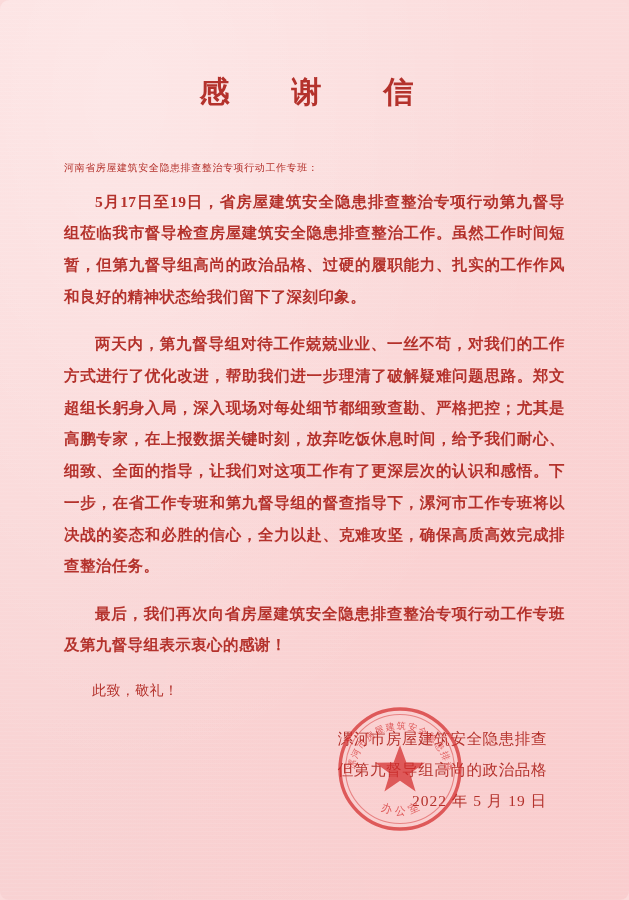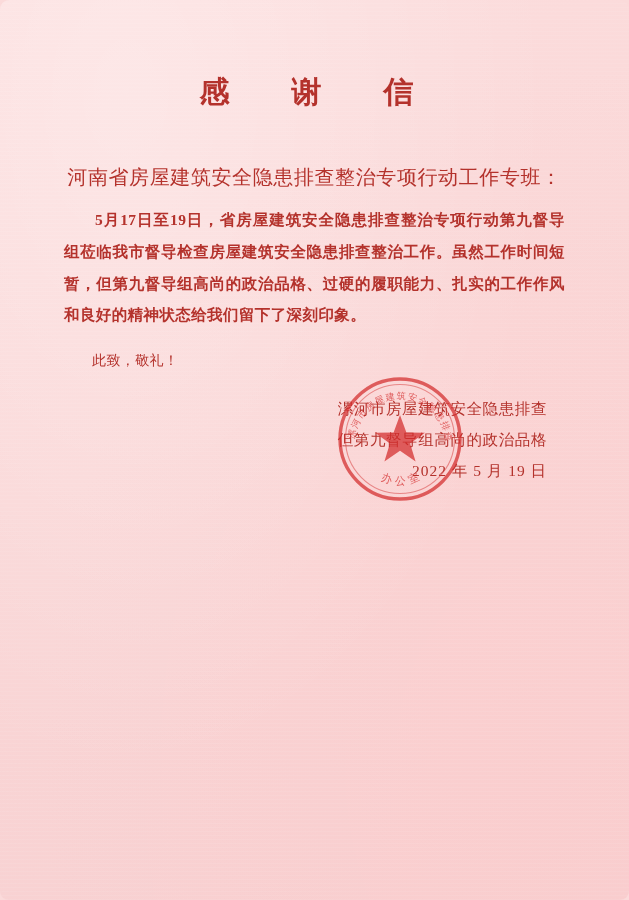--- a/index.html
+++ b/index.html
@@ -44,25 +44,24 @@
     padding-top: 72px;
     text-align: center;
     font-size: 30px;
     font-weight: bold;
     letter-spacing: 16px;
     color: #b4322c;
     font-family: "Liberation Serif", serif;
   }
   .salutation {
     margin-top: 46px;
-    font-size: 20px;
+    font-size: 10px;
     line-height: 1.85;
     letter-spacing: 0.6px;
     color: #b4322c;
-    text-align: center;
   }
   .para {
     margin-top: 8px;
     font-size: 15.5px;
     line-height: 2.05;
     letter-spacing: 0.4px;
     text-indent: 2em;
     text-align: justify;
     text-justify: inter-ideograph;
     color: #b4322c;
@@ -112,21 +111,23 @@
   <div class="texture"></div>
 
   <div class="content">
 
     <h1 class="doc-title">感　谢　信</h1>
 
     <div class="salutation">河南省房屋建筑安全隐患排查整治专项行动工作专班：</div>
 
     <p class="para">5月17日至19日，省房屋建筑安全隐患排查整治专项行动第九督导组莅临我市督导检查房屋建筑安全隐患排查整治工作。虽然工作时间短暂，但第九督导组高尚的政治品格、过硬的履职能力、扎实的工作作风和良好的精神状态给我们留下了深刻印象。</p>
 
+    <p class="para">两天内，第九督导组对待工作兢兢业业、一丝不苟，对我们的工作方式进行了优化改进，帮助我们进一步理清了破解疑难问题思路。郑文超组长躬身入局，深入现场对每处细节都细致查勘、严格把控；尤其是高鹏专家，在上报数据关键时刻，放弃吃饭休息时间，给予我们耐心、细致、全面的指导，让我们对这项工作有了更深层次的认识和感悟。下一步，在省工作专班和第九督导组的督查指导下，漯河市工作专班将以决战的姿态和必胜的信心，全力以赴、克难攻坚，确保高质高效完成排查整治任务。</p>
 
+    <p class="para">最后，我们再次向省房屋建筑安全隐患排查整治专项行动工作专班及第九督导组表示衷心的感谢！</p>
 
     <div class="closing">此致，敬礼！</div>
 
     <div class="signature-block">
 
       <div class="seal">
         <svg viewBox="0 0 128 128" width="128" height="128" aria-hidden="true">
           <circle cx="64" cy="64" r="60" fill="none" stroke="#d42c2c" stroke-width="3.4"></circle>
           <circle cx="64" cy="64" r="54.5" fill="none" stroke="#d42c2c" stroke-width="1.1" opacity="0.65"></circle>
 

